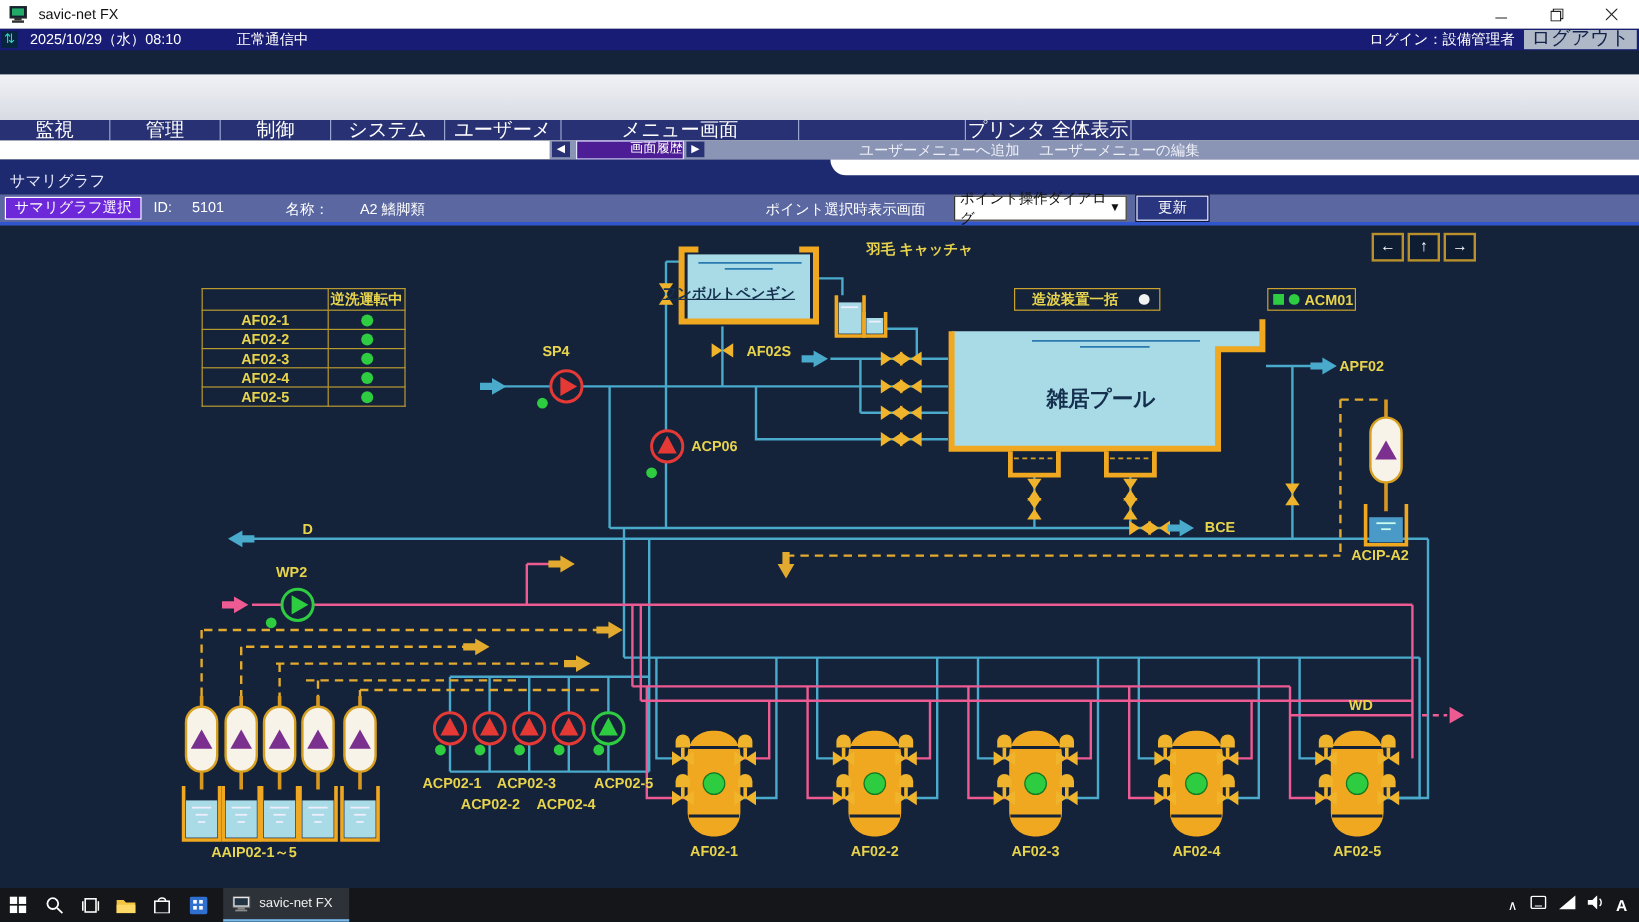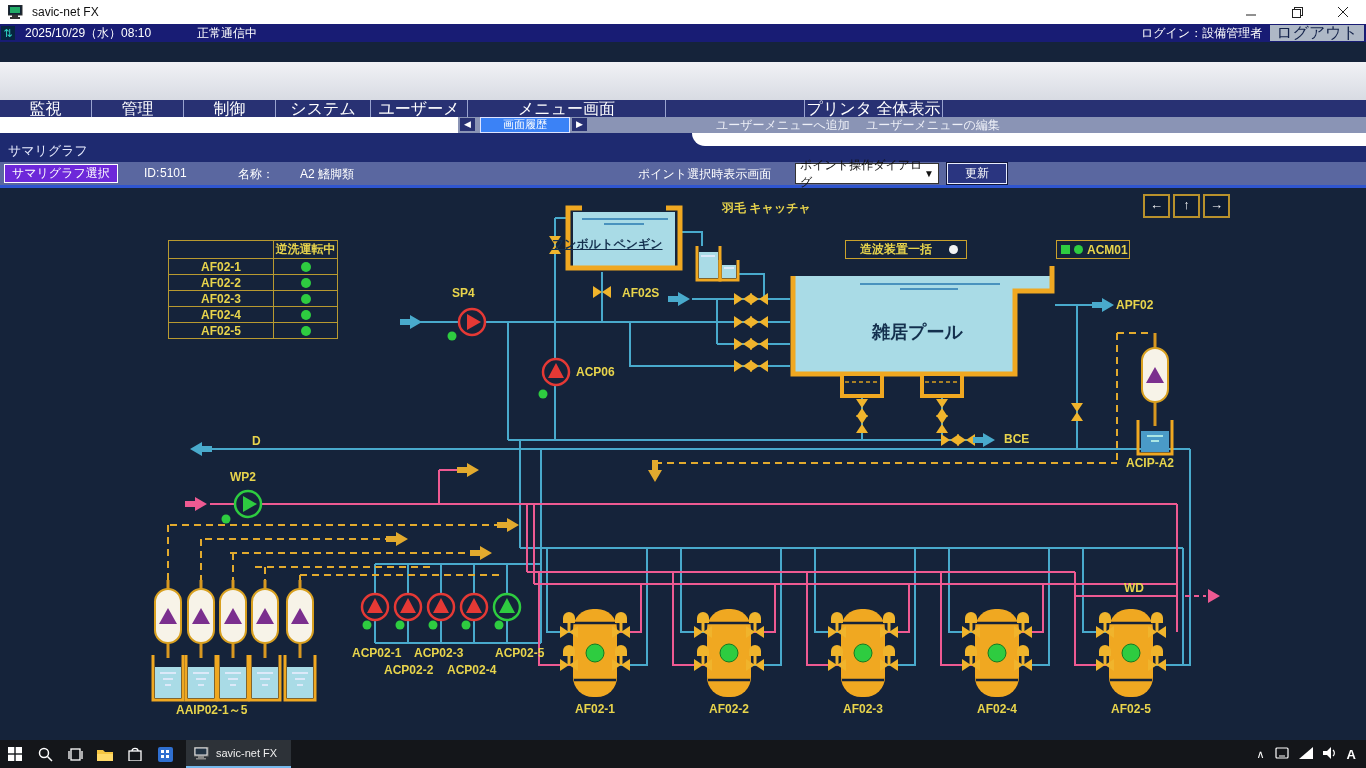--- a/index.html
+++ b/index.html
@@ -30,32 +30,32 @@
   .gapband{left:0;top:62px;width:1366px;height:38px;background:linear-gradient(#f1f2f6,#d8dbe3);border-bottom:1px solid #b9bfca;}
 
   
   .menurow{left:0;top:100px;width:1366px;height:17px;background:#283173;display:flex;color:#fff;font-size:16px;}
   .mcell{height:17px;line-height:17px;text-align:center;border-right:1px solid #99a3cf;}
 
   
   .menurow2{left:0;top:117px;width:1366px;height:16px;background:#ffffff;}
   .mr2slate{position:absolute;left:458px;top:0;right:0;height:16px;background:#8a94b5;color:#eef0f8;font-size:12px;}
   .histnav{position:absolute;top:1px;height:13px;background:#283173;color:#fff;font-size:9px;line-height:13px;text-align:center;}
-  .histbtn{position:absolute;left:22px;top:0;width:88px;height:14px;background:#3b82f6;border:1px solid #dfe4ff;color:#fff;font-size:11px;line-height:13px;text-align:center;}
+  .histbtn{position:absolute;left:22px;top:0;width:88px;height:14px;background:#4c1d95;border:1px solid #dfe4ff;color:#fff;font-size:11px;line-height:13px;text-align:right;}
   .mr2lbl{position:absolute;top:0;height:16px;line-height:16px;}
 
   
   .titleband{left:0;top:133px;width:1366px;height:29px;background:#1e2a70;}
   .swoosh{position:absolute;left:692px;top:0;right:0;height:13px;background:#fff;border-bottom-left-radius:16px;}
   .pagetitle{position:absolute;left:8px;top:9px;color:#e8ecff;font-size:13px;}
 
   
   .controlbar{left:0;top:162px;width:1366px;height:23px;background:#5a67a0;border-bottom:3px solid #2f55cf;color:#fff;font-size:12px;}
   .selbtn{position:absolute;left:4px;top:2px;height:17px;line-height:17px;padding:0 7px;border:1px solid #fff;background:#6d28d9;}
-  .cb-id{position:absolute;left:144px;top:4px;}
+  .cb-id{position:absolute;left:128px;top:4px;}
   .cb-idv{position:absolute;left:160px;top:4px;}
   .cb-name{position:absolute;left:238px;top:4px;}
   .cb-namev{position:absolute;left:300px;top:4px;}
   .cb-ptlabel{position:absolute;left:638px;top:4px;}
   .dropdown{position:absolute;left:795px;top:1px;width:142px;height:19px;background:#fff;color:#111;border:1px solid #333;display:flex;align-items:center;}
   .dropdown .dtext{margin-left:4px;font-size:12px;}
   .dropdown .darrow{margin-left:auto;margin-right:4px;font-size:10px;}
   .updbtn{position:absolute;left:947px;top:1px;width:58px;height:19px;line-height:19px;text-align:center;background:#2a3580;border:1px solid #e8ecff;box-shadow:0 0 0 1px #10163a;}
 
   

